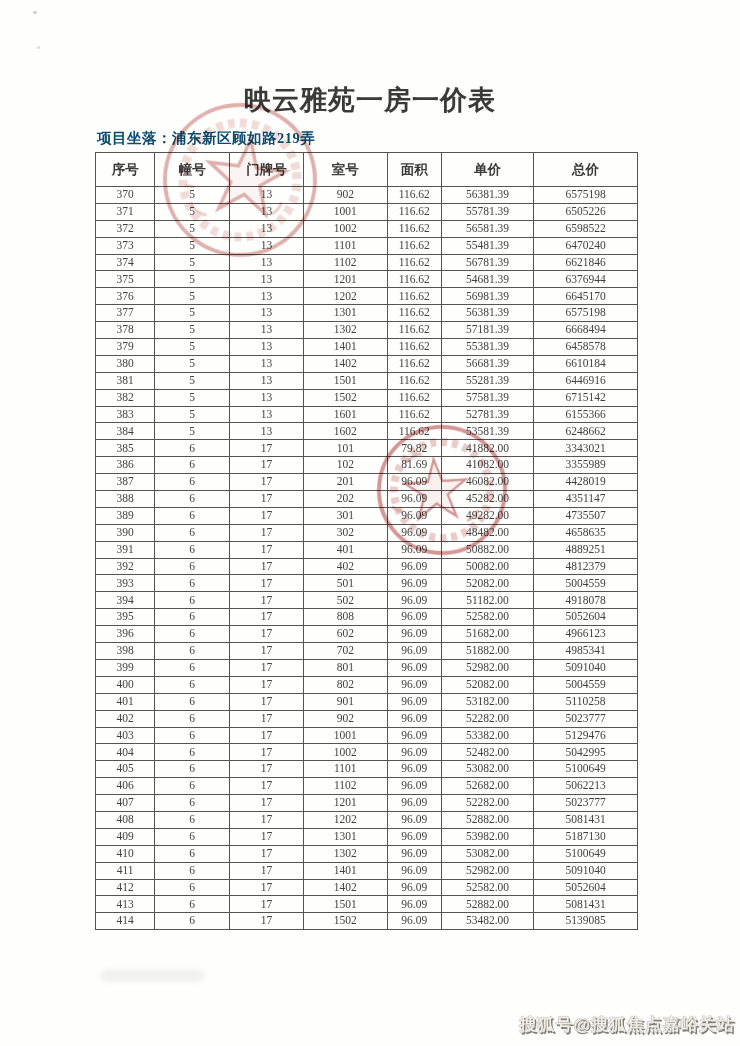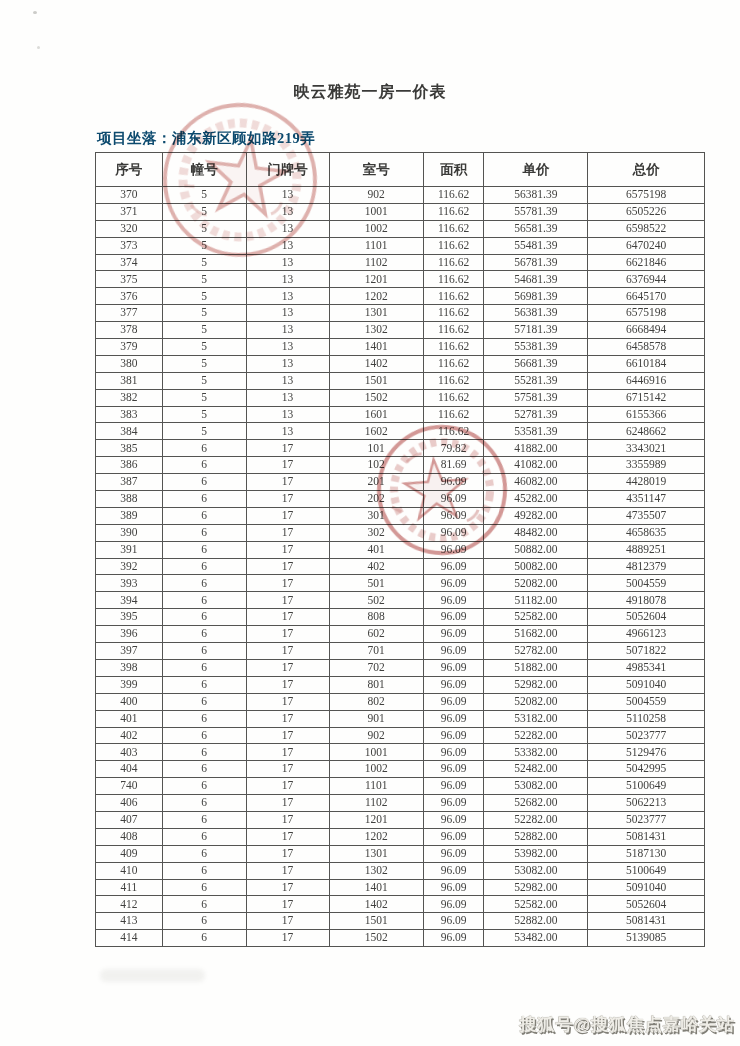--- a/index.html
+++ b/index.html
@@ -5,26 +5,26 @@
   html,body{margin:0;padding:0;background:#ffffff;}
   body{width:740px;height:1046px;position:relative;overflow:hidden;
        font-family:"Liberation Serif","DejaVu Serif",serif;}
   .page{position:absolute;inset:0;background:#fefefd;}
 
   .speck{position:absolute;background:#9a9a94;border-radius:50%;opacity:.5;}
   .s1{left:33px;top:11px;width:4px;height:3px;}
   .s2{left:37px;top:46px;width:3px;height:3px;opacity:.35;}
 
   .title{position:absolute;left:0;top:82px;width:740px;margin:0;
-         text-align:center;font-size:16px;font-weight:bold;color:#3a3a38;
+         text-align:center;font-size:27px;font-weight:bold;color:#3a3a38;
          letter-spacing:1px;}
   .location{position:absolute;left:97px;top:129px;font-size:14.5px;
             font-weight:bold;color:#0c4a6e;letter-spacing:.5px;}
 
-  table.price-table{position:absolute;left:95px;top:152px;width:610px;
+  table.price-table{position:absolute;left:95px;top:152px;width:543px;
         border-collapse:collapse;table-layout:fixed;
         color:#41413f;}
   .price-table th,.price-table td{border:1px solid #545452;text-align:center;
         vertical-align:middle;padding:0;overflow:hidden;white-space:nowrap;}
   .price-table th{height:33px;font-size:13.5px;font-weight:bold;color:#3b3b39;}
   .price-table td{height:15.9px;font-size:11.5px;line-height:1;}
   .price-table th:nth-child(1){width:10.9%;}
   .price-table th:nth-child(2){width:13.8%;}
   .price-table th:nth-child(3){width:13.6%;}
   .price-table th:nth-child(4){width:15.5%;}
@@ -85,21 +85,21 @@
         <tr>
           <td>371</td>
           <td>5</td>
           <td>13</td>
           <td>1001</td>
           <td>116.62</td>
           <td>55781.39</td>
           <td>6505226</td>
         </tr>
         <tr>
-          <td>320</td>
+          <td>372</td>
           <td>5</td>
           <td>13</td>
           <td>1002</td>
           <td>116.62</td>
           <td>56581.39</td>
           <td>6598522</td>
         </tr>
         <tr>
           <td>373</td>
           <td>5</td>
@@ -310,29 +310,20 @@
         <tr>
           <td>396</td>
           <td>6</td>
           <td>17</td>
           <td>602</td>
           <td>96.09</td>
           <td>51682.00</td>
           <td>4966123</td>
         </tr>
         <tr>
-          <td>397</td>
-          <td>6</td>
-          <td>17</td>
-          <td>701</td>
-          <td>96.09</td>
-          <td>52782.00</td>
-          <td>5071822</td>
-        </tr>
-        <tr>
           <td>398</td>
           <td>6</td>
           <td>17</td>
           <td>702</td>
           <td>96.09</td>
           <td>51882.00</td>
           <td>4985341</td>
         </tr>
         <tr>
           <td>399</td>
@@ -382,21 +373,21 @@
         <tr>
           <td>404</td>
           <td>6</td>
           <td>17</td>
           <td>1002</td>
           <td>96.09</td>
           <td>52482.00</td>
           <td>5042995</td>
         </tr>
         <tr>
-          <td>740</td>
+          <td>405</td>
           <td>6</td>
           <td>17</td>
           <td>1101</td>
           <td>96.09</td>
           <td>53082.00</td>
           <td>5100649</td>
         </tr>
         <tr>
           <td>406</td>
           <td>6</td>

